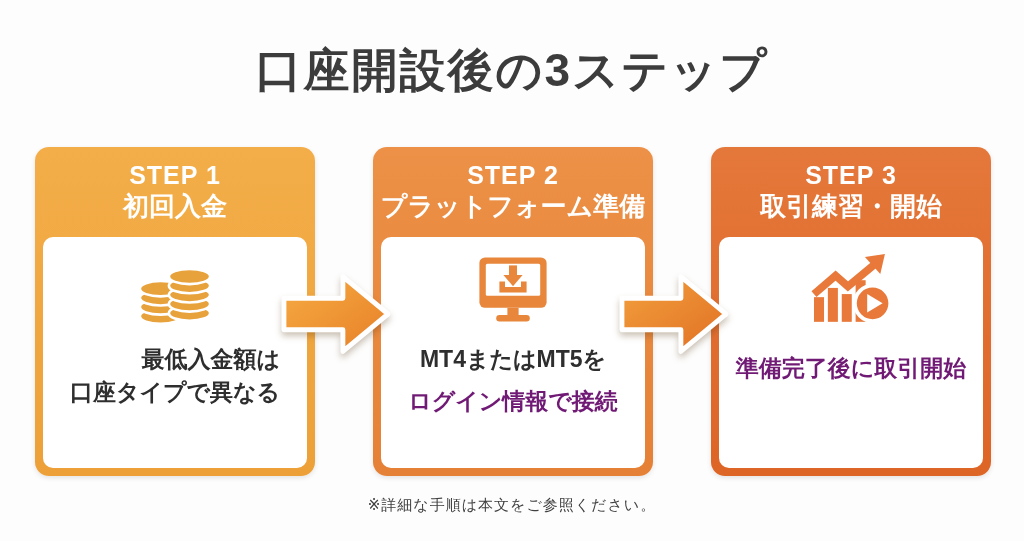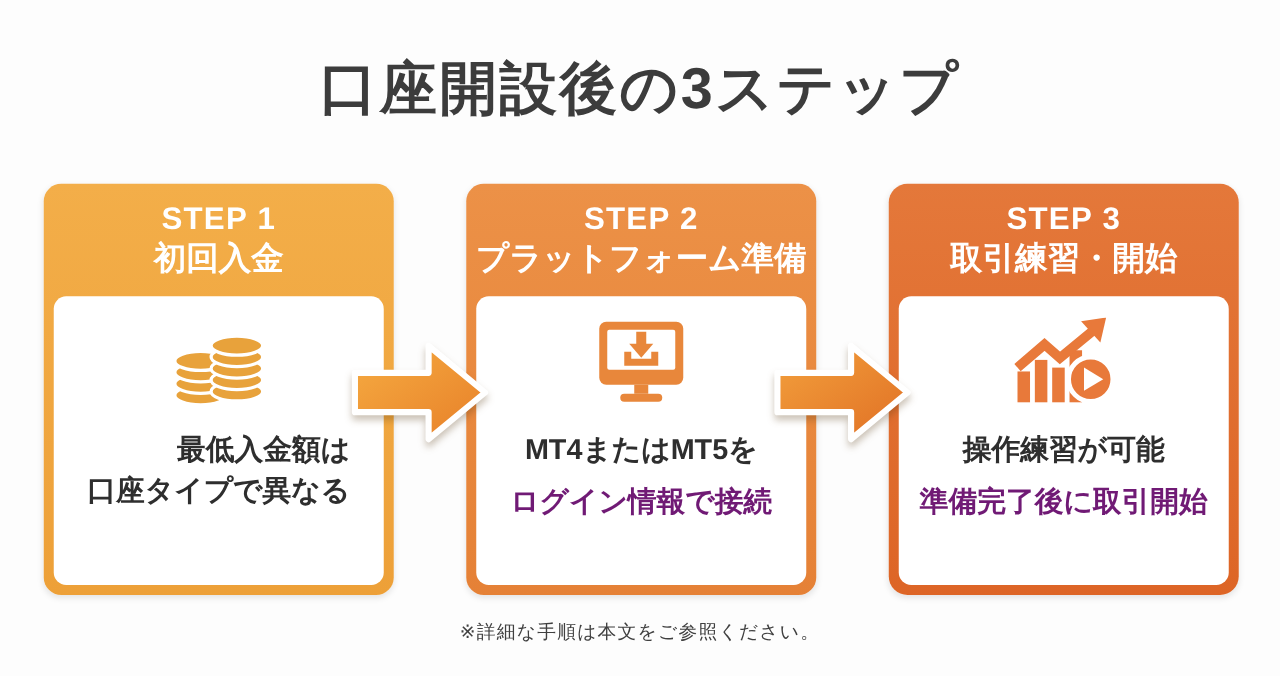--- a/index.html
+++ b/index.html
@@ -12,21 +12,21 @@
     position:absolute;top:40px;left:0;right:0;
     text-align:center;font-size:46px;font-weight:800;
     color:#3c3c3c;letter-spacing:2px;
   }
   .step-card{
     position:absolute;top:147px;width:280px;height:329px;
     border-radius:14px;box-shadow:0 2px 5px rgba(0,0,0,0.10);
   }
   .card-1{left:35px;background:linear-gradient(180deg,#f3ae49,#eda038);}
   .card-2{left:373px;background:linear-gradient(180deg,#ec9147,#e58136);}
-  .card-3{left:711px;background:linear-gradient(180deg,#e4783a,#dd6526);border-radius:15px;}
+  .card-3{left:711px;background:linear-gradient(180deg,#e4783a,#dd6526);}
   .card-header{
     height:90px;display:flex;flex-direction:column;
     align-items:center;justify-content:center;color:#ffffff;
   }
   .step-label{font-size:25px;font-weight:800;letter-spacing:1px;line-height:1.15;}
   .step-title{font-size:26px;font-weight:800;line-height:1.25;white-space:nowrap;}
   .card-body{
     position:absolute;left:8px;right:8px;top:90px;bottom:8px;
     background:#ffffff;border-radius:10px;
     display:flex;flex-direction:column;align-items:center;
@@ -123,21 +123,20 @@
             <rect x="44" y="52" width="13" height="36"></rect>
             <rect x="62" y="34" width="13" height="54"></rect>
           </g>
           <polyline points="8,52 36,28 52,42 86,14" fill="none" stroke="#e8793a" stroke-width="10" stroke-linejoin="miter"></polyline>
           <polygon points="74,4 100,0 94,26" fill="#e8793a"></polygon>
           <circle cx="84" cy="64" r="23" fill="#e8793a" stroke="#ffffff" stroke-width="5"></circle>
           <polygon points="77,52 97,64 77,76" fill="#ffffff"></polygon>
         </svg>
       </div>
       <div class="body-text">
-        <div>操作練習が可能</div>
       </div>
       <div class="body-note">準備完了後に取引開始</div>
     </div>
   </div>
 
   <div class="flow-arrow arrow-1">
     <svg width="112" height="92" viewBox="0 0 114 92" aria-hidden="true">
       <defs>
         <linearGradient id="agrad1" x1="0" y1="0" x2="1" y2="1">
           <stop offset="0" stop-color="#f6ac42"></stop>

